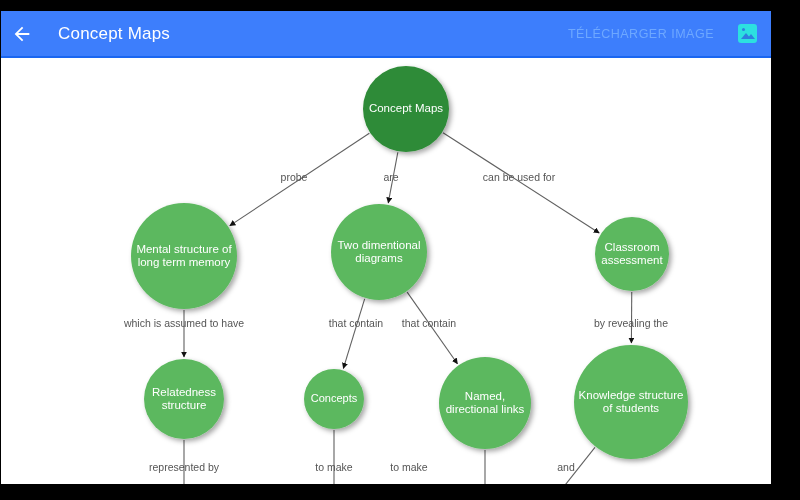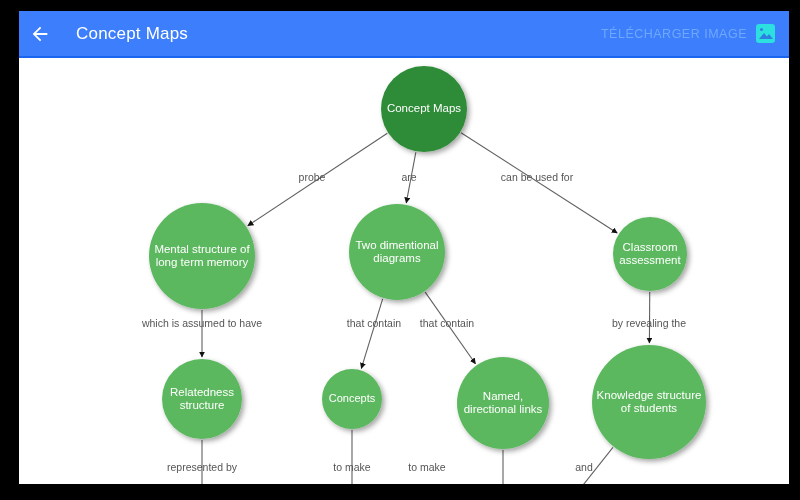--- a/index.html
+++ b/index.html
@@ -17,21 +17,21 @@
   #frame {
     position: relative;
     width: 800px;
     height: 500px;
     background: #000000;
   }
 
   
   #app {
     position: absolute;
-    left: 19px;
+    left: 1px;
     top: 11px;
     width: 770px;
     height: 473px;
     background: #ffffff;
     overflow: hidden;
   }
 
   
   #appbar {
     position: absolute;
@@ -65,21 +65,21 @@
     font-size: 17px;
     font-weight: normal;
     letter-spacing: 0.2px;
     margin-left: 15px;
     white-space: nowrap;
   }
   #appbar-spacer { flex: 1 1 auto; }
   #download-action {
     display: flex;
     align-items: center;
-    gap: 9px;
+    gap: 24px;
     margin-right: 14px;
     cursor: pointer;
   }
   #download-label {
     color: #6ea8ff;
     font-size: 12.5px;
     letter-spacing: 0.5px;
     white-space: nowrap;
   }
   #download-icon {

